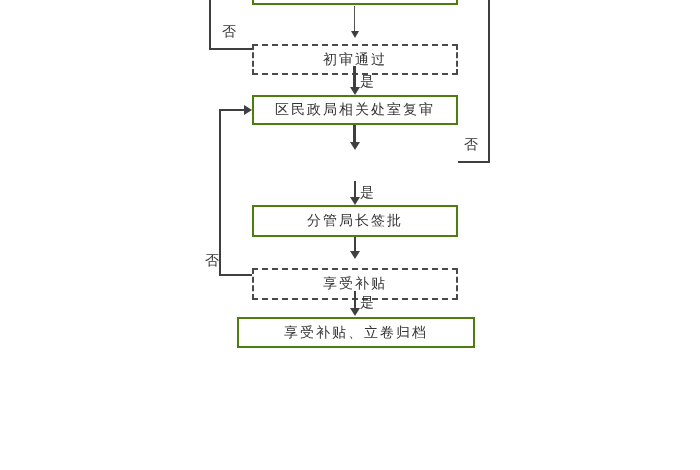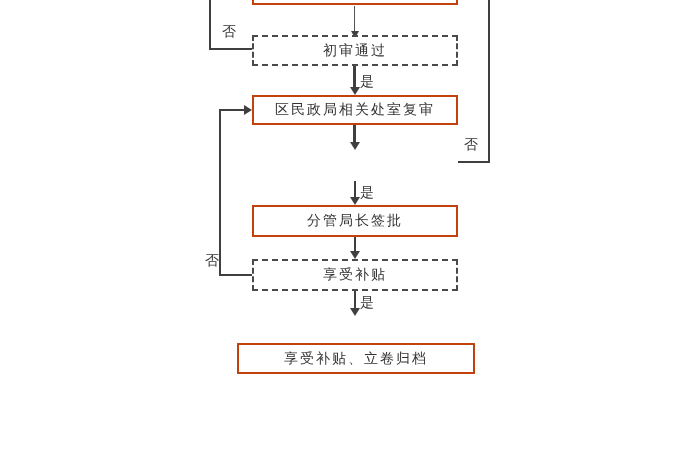--- a/index.html
+++ b/index.html
@@ -19,22 +19,22 @@
     position: absolute;
     box-sizing: border-box;
     display: flex;
     align-items: center;
     justify-content: center;
     font-size: 14px;
     letter-spacing: 2px;
     color: #333333;
     background: #ffffff;
   }
-  .solid  { border: 2px solid #c2410c; }
-  .dashed { border: 2px dashed #4a4a4a; }
+  .solid  { border: 2px solid #4d7c0f; }
+  .dashed { border: 2px dashed #4a4a4a; margin-top: 9px; }
   .seg {
     position: absolute;
     background: #3f3f3f;
   }
   .seg.thin { background: #555555; }
   .ah-down {
     position: absolute;
     width: 0; height: 0;
     border-left: 5px solid transparent;
     border-right: 5px solid transparent;
@@ -112,17 +112,17 @@
   <div class="seg" style="left:219px; top:274px; width:33px; height:2px;"></div>
   <div class="seg" style="left:219px; top:109px; width:2px; height:167px;"></div>
   <div class="seg" style="left:221px; top:109px; width:25px; height:2px;"></div>
   <div class="ah-right" style="left:244px; top:105px;"></div>
   <span class="lbl" style="left:205px; top:253px;">否</span>
 
   <div class="seg" style="left:354px; top:291px; width:2px; height:18px;"></div>
   <div class="ah-down" style="left:350px; top:308px;"></div>
   <span class="lbl" style="left:360px; top:295px;">是</span>
 
-  <div class="box solid" style="left:237px; top:317px; width:238px; height:31px;margin-top:26px;">
+  <div class="box solid" style="left:237px; top:317px; width:238px; height:31px;">
     <span>享受补贴、立卷归档</span>
   </div>
 
 </div>
 
 </body></html>

